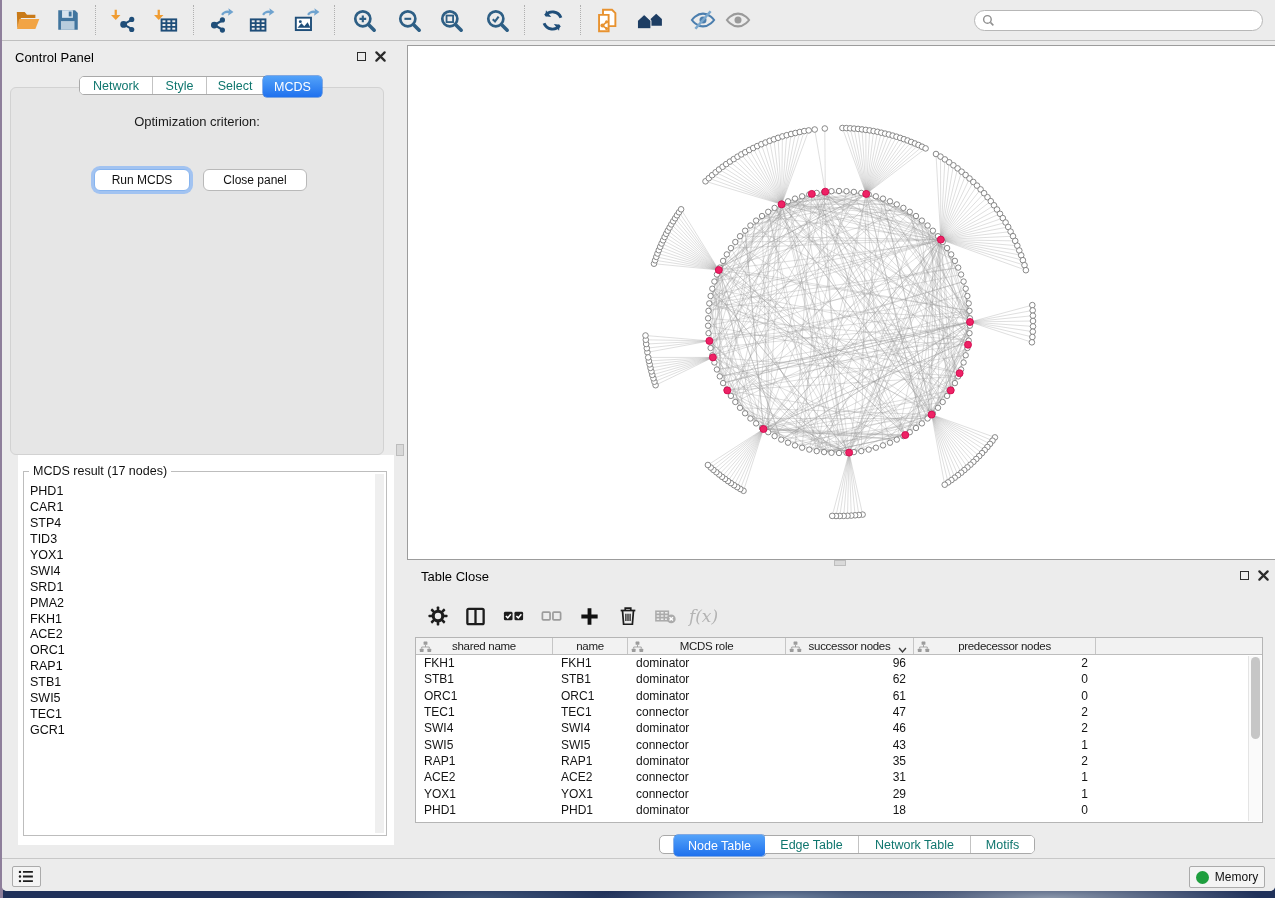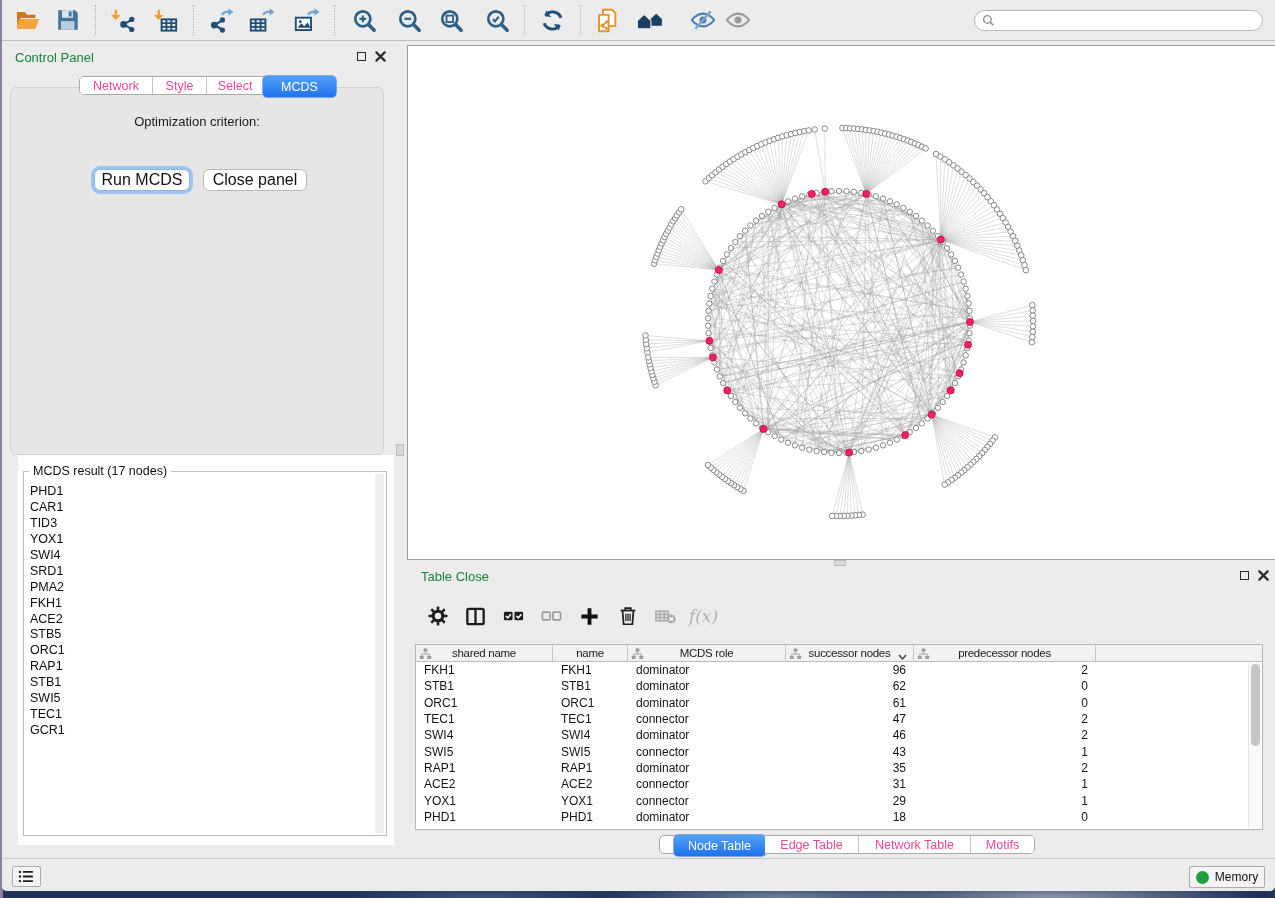--- a/index.html
+++ b/index.html
@@ -28,37 +28,37 @@
   .tsep { position:absolute; top:5px; width:1px; height:30px; border-left:1px dotted #b0b0b0; }
   .searchbox {
     position:absolute; right:12px; top:10px; width:289px; height:21px;
     background:#fff; border:1.5px solid #b7b7b7; border-radius:11px;
     display:flex; align-items:center; padding-left:7px;
   }
   .searchbox input { border:none; outline:none; flex:1; font-size:12px; background:transparent; height:16px; margin-left:4px;}
 
   
   .control-panel { position:absolute; left:0; top:42px; width:390px; bottom:33px; background:#ececec; }
-  .panel-title { position:absolute; left:13px; top:8px; font-size:13px; color:#15803d; }
+  .panel-title { position:absolute; left:13px; top:8px; font-size:13px; color:#000000; }
   .panel-icons { position:absolute; right:6px; top:9px; display:flex; gap:9px; align-items:center;}
   .float-icon { width:9px; height:9px; border:1.3px solid #2b2b2b; display:inline-block; }
 
   .seg { display:flex; border:1px solid #a9a9a9; border-radius:5px; background:#fff; height:19px; overflow:visible; }
-  .seg .s { font-size:12.5px; color:#ec4899; display:flex; align-items:center; justify-content:center; border-right:1px solid #c3c3c3; background:#fff; }
+  .seg .s { font-size:12.5px; color:#0f766e; display:flex; align-items:center; justify-content:center; border-right:1px solid #c3c3c3; background:#fff; }
   .seg .s:first-child { border-radius:4px 0 0 4px; }
   .seg .s:last-child { border-right:none; border-radius:0 4px 4px 0; }
   .seg .s.sel { background:linear-gradient(#53a2f9,#1f71ee); color:#fff; border-radius:4px; margin:-1px; height:21px; box-shadow:0 0 0 0.5px #1565d8;}
   .cp-tabs { position:absolute; left:77px; top:34px; z-index:3; }
 
   .cp-card { position:absolute; left:8px; top:45px; width:374px; height:368px; background:#e6e6e6; border:1px solid #d2d2d2; border-radius:6px; }
   .opt-label { position:absolute; top:26px; left:0; right:0; text-align:center; font-size:13px; color:#1a1a1a; }
   .dropdown { position:absolute; left:42px; top:49px; width:315px; height:22px; background:#fff; border:1px solid #b3b3b3; border-radius:5px; display:flex; align-items:center; }
   .dropdown .dtext { flex:1; font-size:13px; color:#111; padding-left:9px; white-space:nowrap; }
   .dropdown .stepper { width:20px; height:20px; margin:0; border-radius:4px; background:linear-gradient(#54a3fa,#1a6eed); display:flex; flex-direction:column; align-items:center; justify-content:center; gap:1px; margin-right:1px;}
-  .btn { background:#fff; border:1px solid #b9b9b9; border-radius:6px; font-size:16px; color:#111; height:22px; display:inline-flex; align-items:center; justify-content:center; font-family:"Liberation Sans",sans-serif;}
+  .btn { background:#fff; border:1px solid #b9b9b9; border-radius:6px; font-size:12px; color:#111; height:22px; display:inline-flex; align-items:center; justify-content:center; font-family:"Liberation Sans",sans-serif;}
   .btn-run { position:absolute; left:92px; top:82px; width:96px; border-color:#86b4ef; box-shadow:0 0 0 3px rgba(105,165,250,.55); }
   .btn-close { position:absolute; left:201px; top:82px; width:104px; }
 
   .results-white { position:absolute; left:16px; top:413px; width:376px; bottom:13px; background:#fff; }
   .groupbox { position:absolute; left:5px; top:16px; right:7px; bottom:9px; border:1px solid #bdbdbd; }
   .groupbox-label { position:absolute; top:-8px; left:5px; background:#fff; padding:0 4px; font-size:12.5px; color:#111; }
   .mcds-list { position:absolute; left:2px; top:12px; right:11px; bottom:2px; overflow:hidden; }
   .mcds-list div { font-size:12.5px; color:#0d0d0d; height:15.95px; line-height:15.95px; padding-left:4px; }
   .list-scroll { position:absolute; top:2px; right:2px; width:9px; bottom:2px; background:#efefef; }
 
@@ -75,21 +75,21 @@
   .tl.green { left:45px; background:#33c748; border:0.5px solid #27ab38; }
   .net-title { position:absolute; left:500px; top:1px; transform:translateX(-50%); font-size:12.5px; font-weight:700; color:#1d1d1d; white-space:nowrap; }
   .net-canvas { position:absolute; left:0; right:0; top:17px; bottom:0; background:#fff; overflow:hidden; }
 
   
   .table-panel { position:absolute; left:405px; right:0; top:567px; bottom:33px; background:#ececec; }
   .tp-toolbar { position:absolute; left:0; right:0; top:29px; height:40px; display:flex; align-items:center; padding-left:19px; gap:15px; }
   .tp-toolbar .ti { width:23px; height:24px; display:flex; align-items:center; justify-content:center; }
   .fx { font-family:"DejaVu Serif", serif; font-style:italic; font-size:17px; color:#b3b3b3; }
 
-  .dtable { position:absolute; left:8px; right:12px; top:77px; height:186px; background:#fff; border:1px solid #b5b5b5; }
+  .dtable { position:absolute; left:8px; right:12px; top:70px; height:186px; background:#fff; border:1px solid #b5b5b5; }
   .thead { position:absolute; left:0; right:0; top:0; height:17px; background:#f2f2f2; border-bottom:1px solid #bdbdbd; display:flex; }
   .th { position:relative; display:flex; align-items:center; justify-content:center; border-right:1px solid #c6c6c6; font-size:11.5px; letter-spacing:-0.3px; color:#1b1b1b; flex:0 0 auto; }
   .th .colicon { position:absolute; left:3px; top:3px; }
   .th .sort { position:absolute; right:6px; top:5px; }
   .tbody { position:absolute; left:0; right:0; top:17px; bottom:0; overflow:hidden; }
   .trow { display:flex; height:16.35px; line-height:16.35px; font-size:12px; color:#141414; }
   .trow .td { flex:0 0 auto; padding:0 8px; white-space:nowrap; overflow:hidden; }
   .trow .num { text-align:right; }
   .tscroll { position:absolute; right:1px; top:18px; width:13px; bottom:1px; background:#fafafa; border-left:1px solid #e4e4e4;}
   .tthumb { position:absolute; left:2px; top:1px; width:9px; height:82px; background:#c6c6c6; border-radius:5px; }
@@ -257,40 +257,40 @@
       <span class="float-icon"></span>
       <svg width="11" height="11" viewBox="0 0 12 12">
         <path d="M1.5 1.5 10.5 10.5M10.5 1.5 1.5 10.5" stroke="#2b2b2b" stroke-width="2.4" stroke-linecap="round"></path>
       </svg>
     </div>
     <div class="cp-card"></div>
     <div class="seg cp-tabs" id="cp-tabs">
         <div class="s" style="width: 73px;">Network</div>
         <div class="s" style="width: 54px;">Style</div>
         <div class="s" style="width: 57px;">Select</div>
-        <div class="s sel" style="width: 73px;">MCDS</div>
+        <div class="s sel" style="width: 59px;">MCDS</div>
       </div>
     <div class="opt-label" style="top:72px;">Optimization criterion:</div>
     <button class="btn btn-run" style="top:127px;">Run MCDS</button>
     <button class="btn btn-close" style="top:127px;">Close panel</button>
 
     <div class="results-white">
       <div class="groupbox">
         <span class="groupbox-label">MCDS result (17 nodes)</span>
         <div class="mcds-list" id="mcds-list">
             <div>PHD1</div>
             <div>CAR1</div>
+            <div>STP4</div>
             <div>TID3</div>
             <div>YOX1</div>
             <div>SWI4</div>
             <div>SRD1</div>
             <div>PMA2</div>
             <div>FKH1</div>
             <div>ACE2</div>
-            <div>STB5</div>
             <div>ORC1</div>
             <div>RAP1</div>
             <div>STB1</div>
             <div>SWI5</div>
             <div>TEC1</div>
             <div>GCR1</div>
           </div>
         <div class="list-scroll"></div>
       </div>
     </div>

